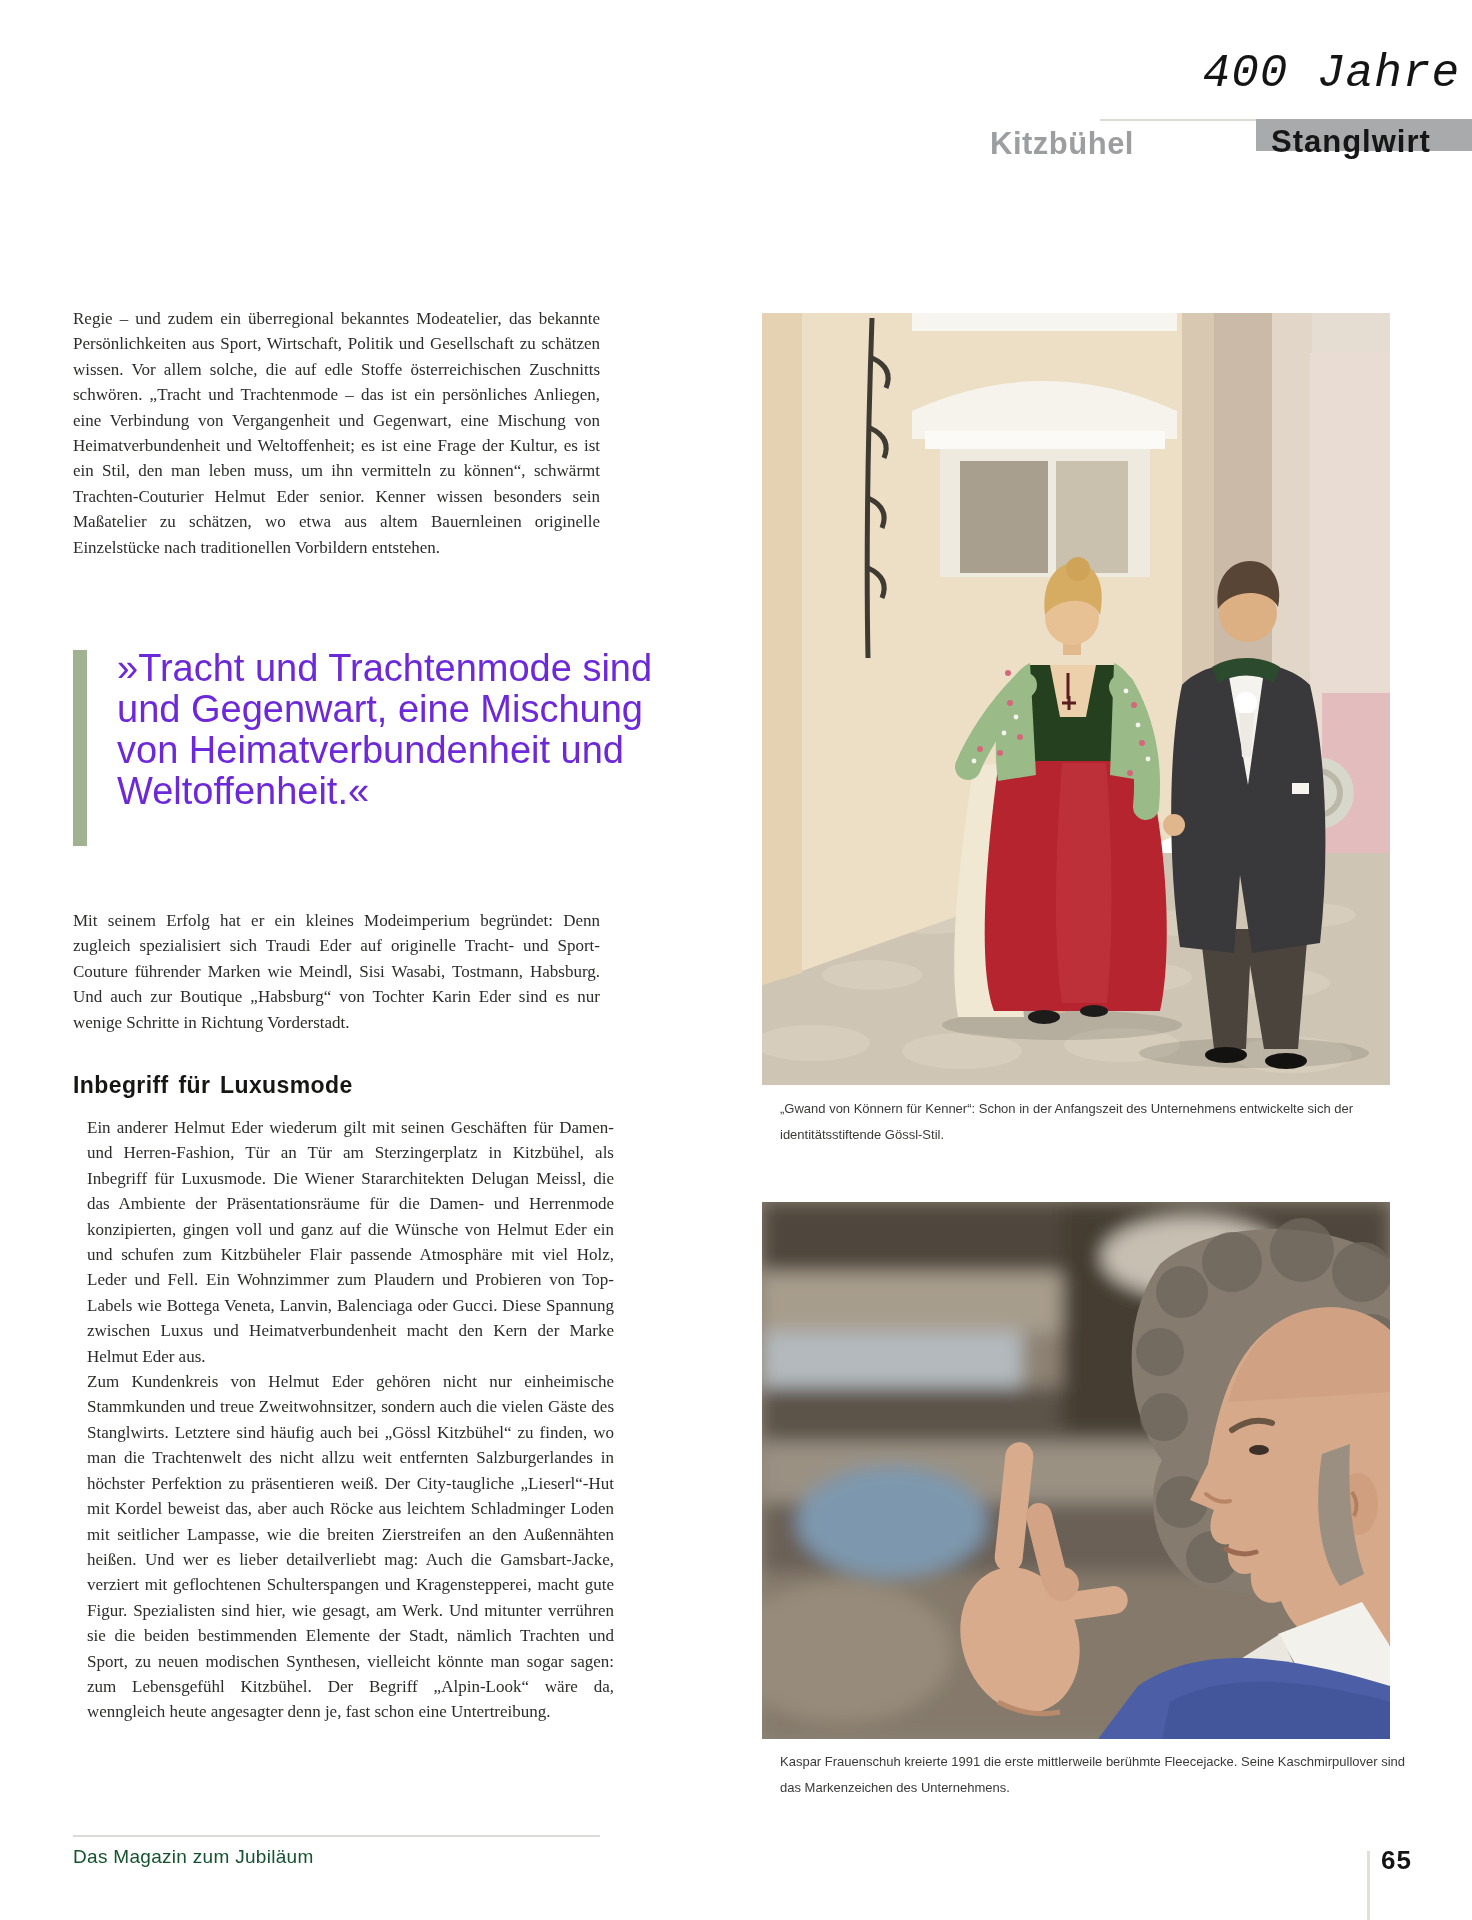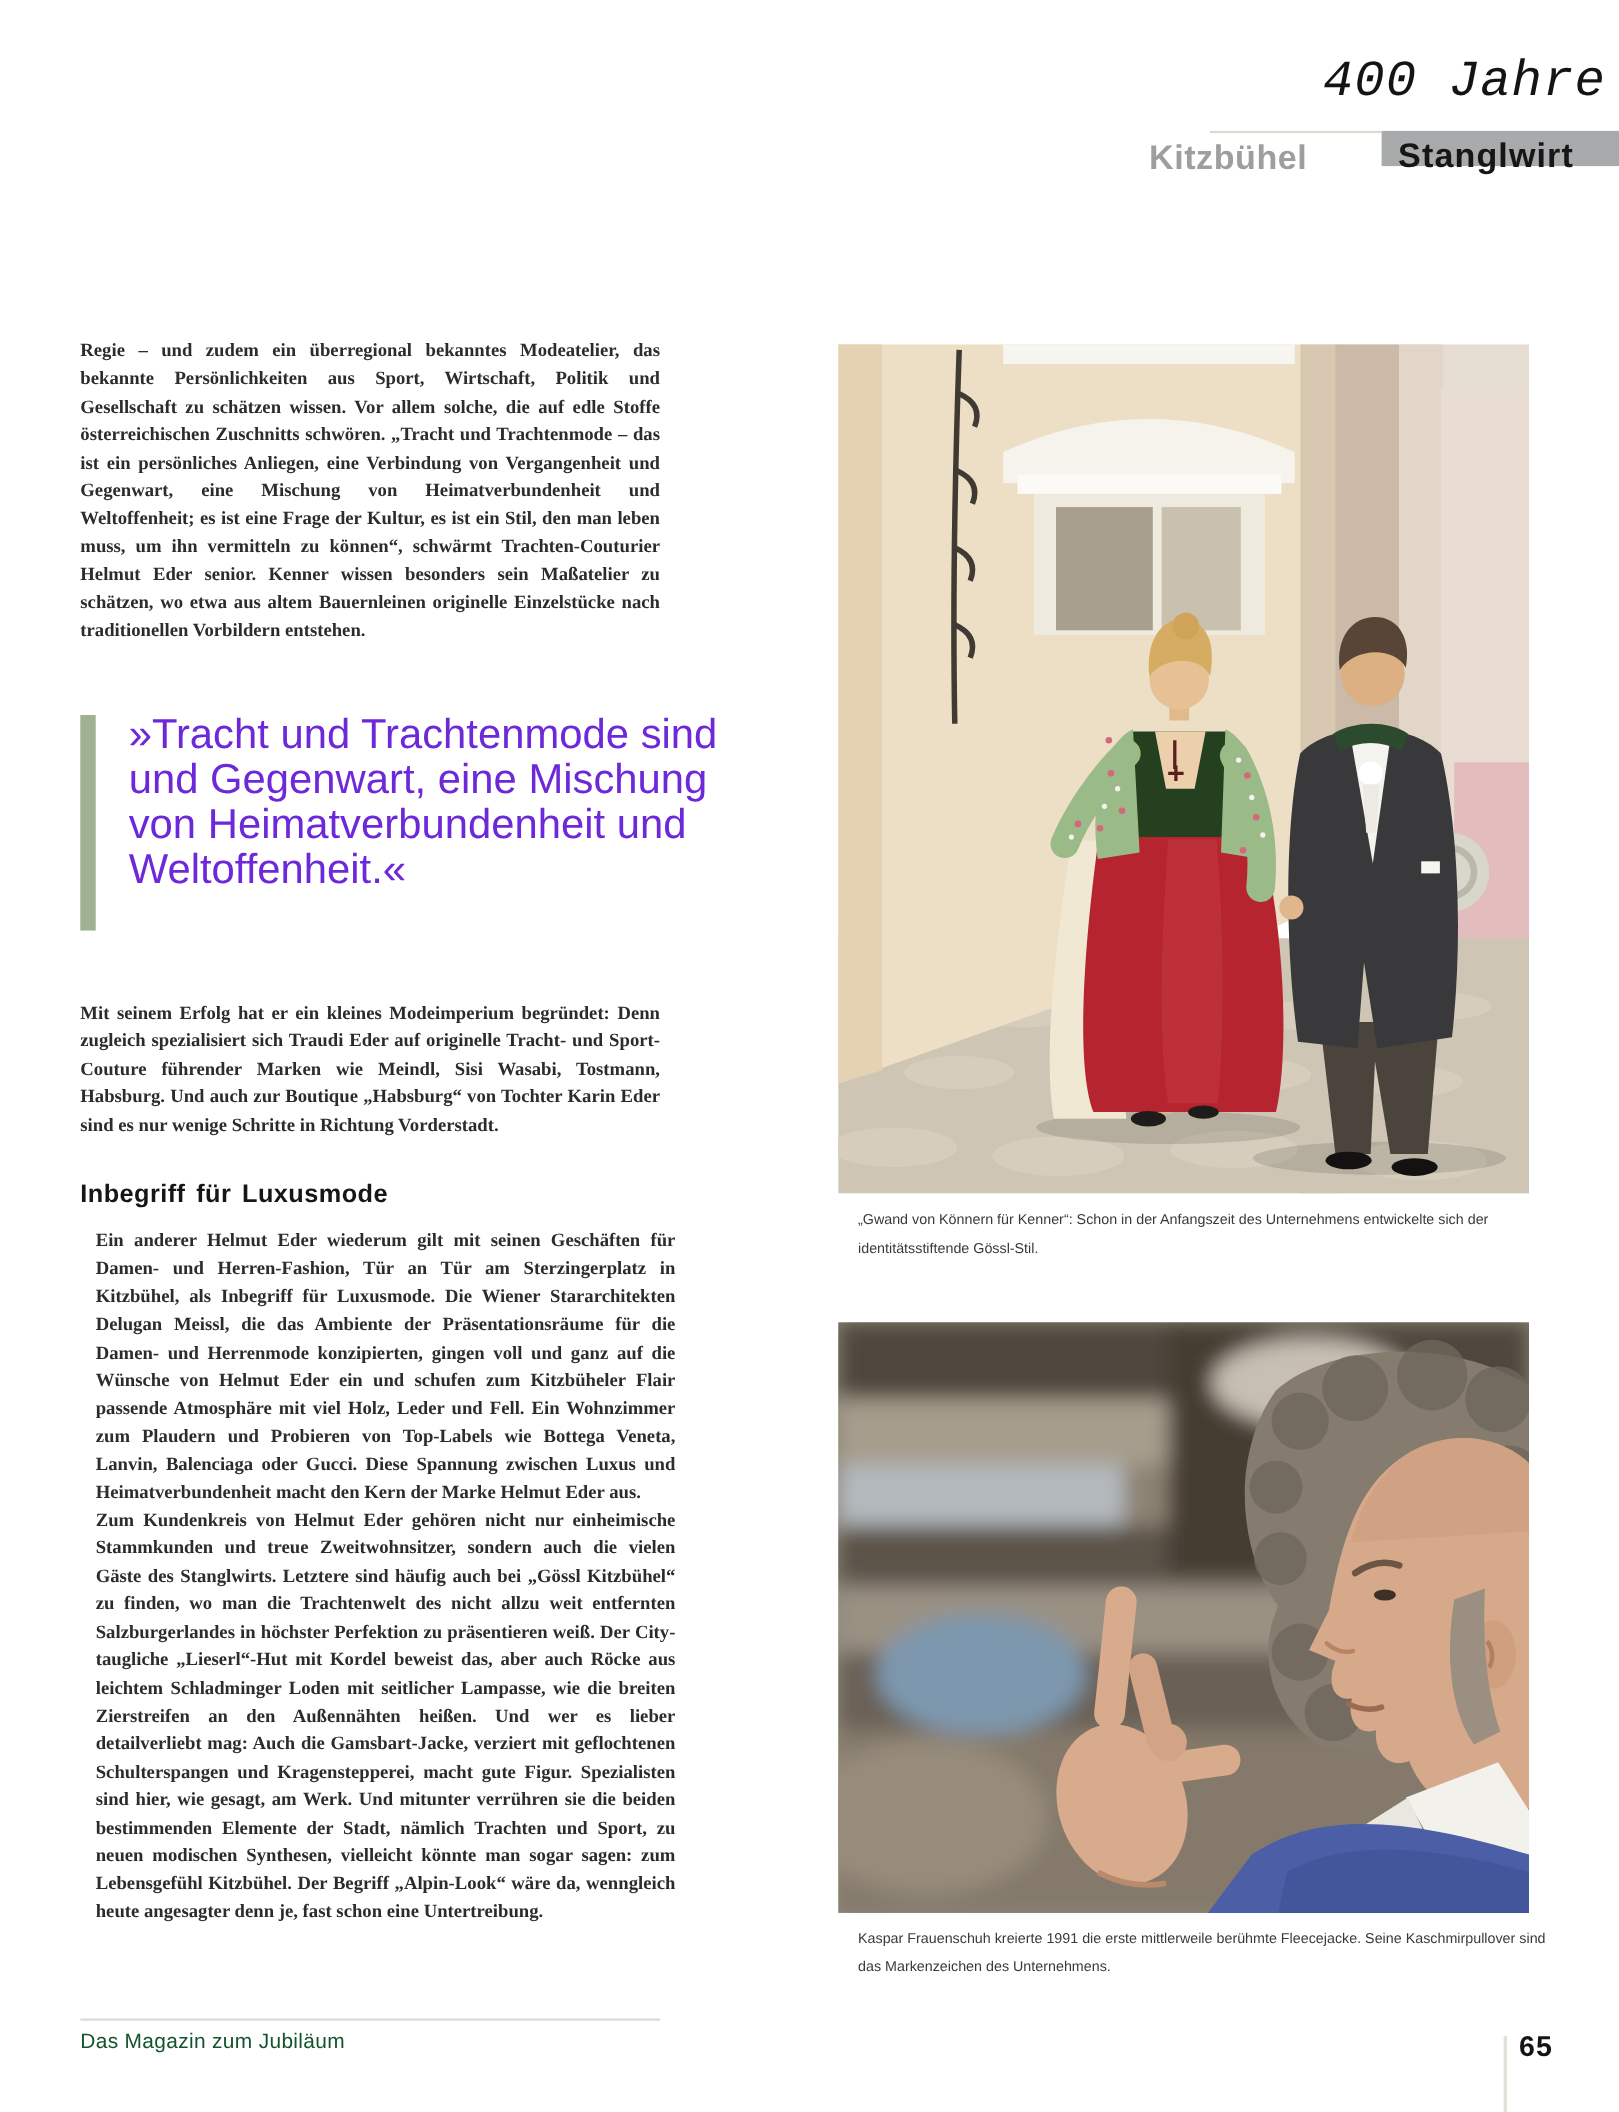--- a/index.html
+++ b/index.html
@@ -2,31 +2,31 @@
 <html lang="de"><head>
 <meta charset="utf-8">
 <style>
   html,body{margin:0;padding:0;background:#ffffff;}
   #page{position:relative;width:1472px;height:1920px;background:#ffffff;overflow:hidden;
         font-family:"Liberation Sans",sans-serif;}
   .abs{position:absolute;}
 
   
   .hdr-line{top:119px;left:1100px;width:156px;height:2px;background:#d8dcd0;}
-  .hdr-kitz{top:124px;left:990px;width:253px;text-align:center;font-size:31px;font-weight:bold;
+  .hdr-kitz{top:124px;left:990px;width:253px;text-align:left;font-size:31px;font-weight:bold;
             color:#9c9ea0;letter-spacing:.5px;line-height:40px;}
   .hdr-box{top:119px;left:1256px;width:216px;height:32px;background:#a8aaac;}
   .hdr-box span{display:block;padding-left:15px;font-size:31px;font-weight:bold;color:#161616;
             letter-spacing:1px;line-height:46px;}
   .hdr-script{top:48px;right:12px;font-family:Liberation Mono, monospace;font-style:italic;
             font-size:46px;color:#141414;letter-spacing:1px;}
 
   
   .col{left:73px;width:527px;color:#2d2c2a;font-family:"Liberation Serif","DejaVu Serif",serif;
-       font-size:17px;line-height:25.4px;text-align:justify;font-weight:bold;}
+       font-size:17px;line-height:25.4px;text-align:justify;}
   .p1{top:306px;}
   .p2{top:908px;}
   .p3{top:1115px;margin-left:14px;}
   .quote-bar{top:650px;left:73px;width:14px;height:196px;background:#a0b292;}
   .quote{top:648px;left:117px;font-family:"Liberation Sans",sans-serif;font-size:38px;
          line-height:41px;color:#6d28d9;white-space:nowrap;}
   .heading{top:1072px;left:73px;font-size:23px;font-weight:bold;color:#161614;
          letter-spacing:.4px;word-spacing:3px;font-family:"Liberation Sans",sans-serif;}
 
   

